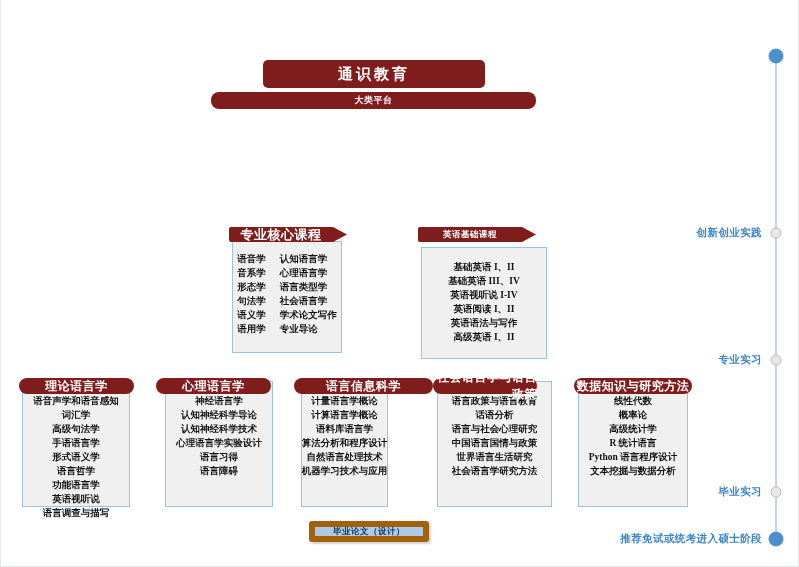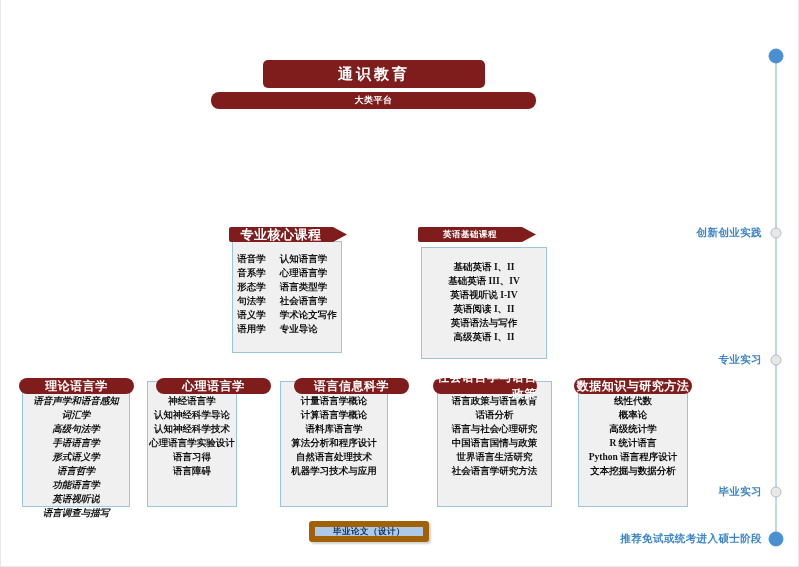--- a/index.html
+++ b/index.html
@@ -237,46 +237,46 @@
       <div class="course-line">基础英语 III、IV</div>
       <div class="course-line">英语视听说 I-IV</div>
       <div class="course-line">英语阅读 I、II</div>
       <div class="course-line">英语语法与写作</div>
       <div class="course-line">高级英语 I、II</div>
     </div>
   </div>
 
   <div id="directions-host">
       <div class="banner rounded dir-banner" style="left: 18px; width: 115px;">理论语言学</div>
-      <div class="panel dir-panel" style="left: 21px; width: 108px; font-style: italic;">
+      <div class="panel dir-panel" style="left: 21px; width: 108px;">
         <div class="panel-inner dir-text">
           <div class="course-line">语音声学和语音感知</div>
           <div class="course-line">词汇学</div>
           <div class="course-line">高级句法学</div>
           <div class="course-line">手语语言学</div>
           <div class="course-line">形式语义学</div>
           <div class="course-line">语言哲学</div>
           <div class="course-line">功能语言学</div>
           <div class="course-line">英语视听说</div>
           <div class="course-line">语言调查与描写</div>
         </div>
       </div>
       <div class="banner rounded dir-banner" style="left: 155px; width: 115px;">心理语言学</div>
-      <div class="panel dir-panel" style="left: 146px; width: 90px;">
+      <div class="panel dir-panel" style="left: 164px; width: 108px;">
         <div class="panel-inner dir-text">
           <div class="course-line">神经语言学</div>
           <div class="course-line">认知神经科学导论</div>
           <div class="course-line">认知神经科学技术</div>
           <div class="course-line">心理语言学实验设计</div>
           <div class="course-line">语言习得</div>
           <div class="course-line">语言障碍</div>
         </div>
       </div>
-      <div class="banner rounded dir-banner" style="left: 293px; width: 115px;">语言信息科学</div>
-      <div class="panel dir-panel" style="left: 279px; width: 108px;">
+      <div class="banner rounded dir-banner" style="left: 293px; width: 139px;">语言信息科学</div>
+      <div class="panel dir-panel" style="left: 300px; width: 87px;">
         <div class="panel-inner dir-text">
           <div class="course-line">计量语言学概论</div>
           <div class="course-line">计算语言学概论</div>
           <div class="course-line">语料库语言学</div>
           <div class="course-line">算法分析和程序设计</div>
           <div class="course-line">自然语言处理技术</div>
           <div class="course-line">机器学习技术与应用</div>
         </div>
       </div>
       <div class="banner rounded dir-banner" style="left: 432px; width: 104px;">社会语言学与语言政策</div>

